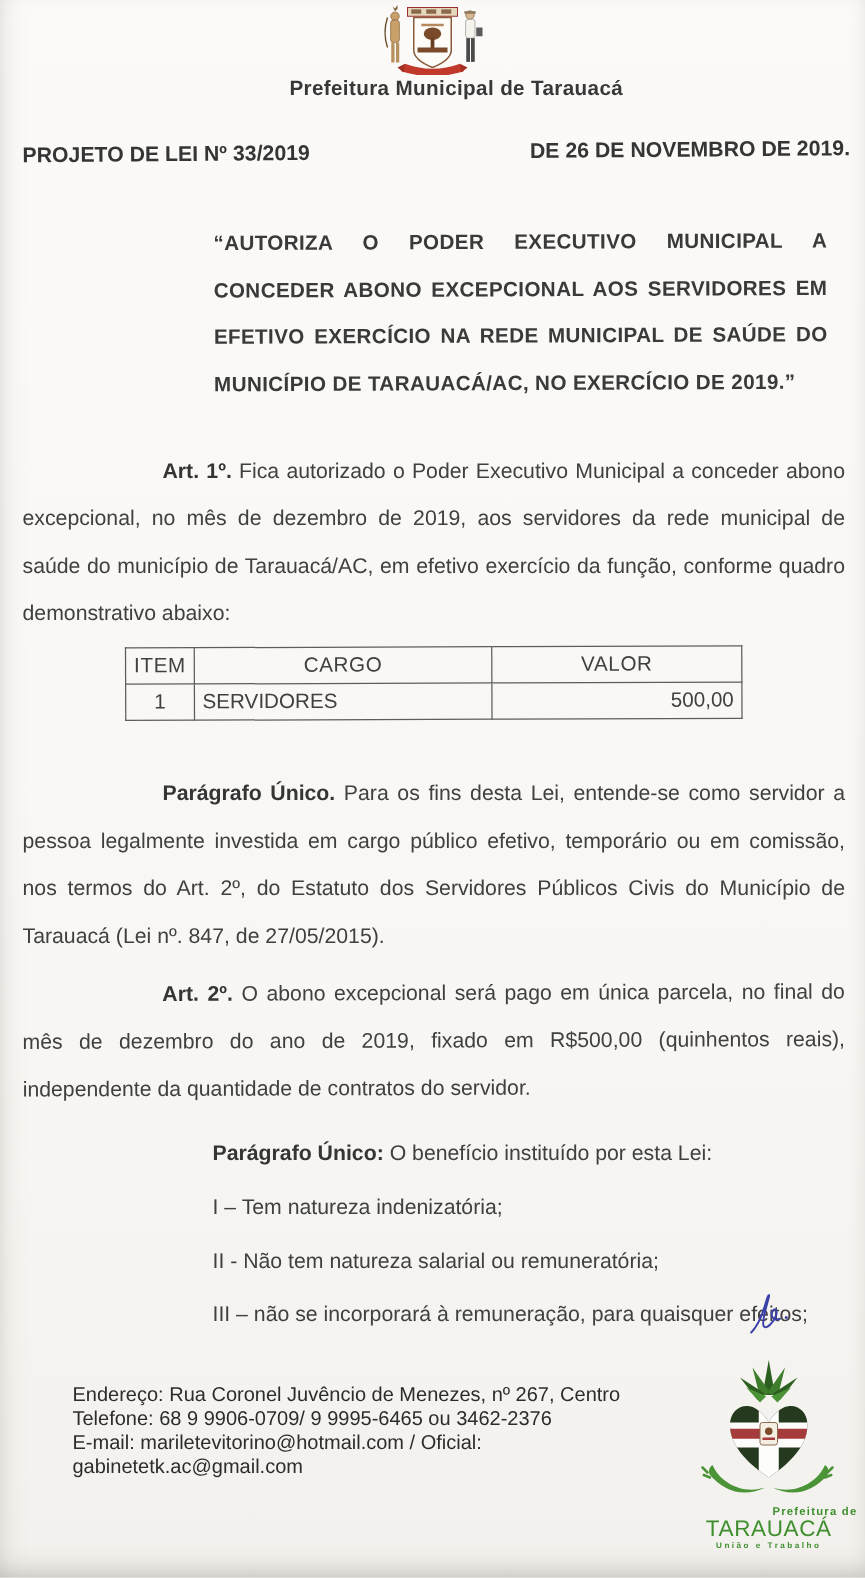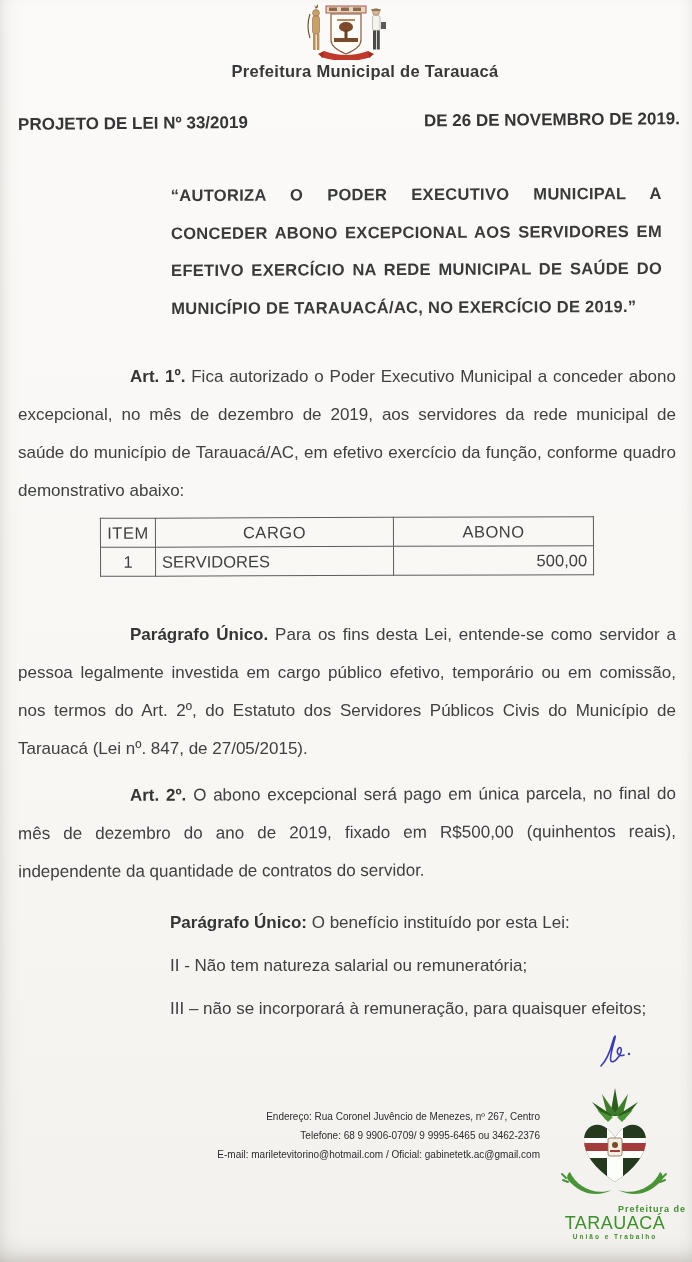--- a/index.html
+++ b/index.html
@@ -61,21 +61,21 @@
   td.cell-cargo{text-align:left;padding-left:10px;}
   td.cell-valor{text-align:right;padding-right:8px;}
 
   .pu2{position:absolute;top:901px;left:170px;width:506px;font-size:17px;color:#404040;}
   .pu2-line{height:43px;line-height:43px;white-space:nowrap;}
 
   .signature{position:absolute;top:1028px;left:593px;}
 
   .footer-info{
     position:absolute;top:1107px;left:58px;width:482px;
-    text-align:right;font-size:10px;line-height:19px;color:#2c2c2c;
+    text-align:left;font-size:16px;line-height:19px;color:#2c2c2c;
   }
   .logo{position:absolute;top:1086px;right:6px;width:142px;text-align:center;}
   .logo-svg{display:block;margin:0 auto;}
   .logo-line1{font-size:9px;font-weight:bold;color:#3f8f2f;letter-spacing:1px;margin-top:-2px;text-align:right;}
   .logo-line2{font-size:18px;font-weight:normal;color:#3f8f2f;letter-spacing:.5px;line-height:18px;}
   .logo-line3{font-size:6.5px;font-weight:bold;color:#3f8f2f;letter-spacing:2px;margin-top:1px;}
 </style>
 </head>
 <body>
 
@@ -128,38 +128,39 @@
   <table class="law-table">
     <colgroup>
         <col class="col-item">
         <col class="col-cargo">
         <col class="col-valor">
       </colgroup>
     <thead>
       <tr>
         <th>ITEM</th>
         <th>CARGO</th>
-        <th>ABONO</th>
+        <th>VALOR</th>
       </tr>
     </thead>
     <tbody>
       <tr>
         <td class="cell-item">1</td>
         <td class="cell-cargo">SERVIDORES</td>
         <td class="cell-valor">500,00</td>
       </tr>
     </tbody>
   </table>
 
   <p class="para pu1"><span class="run-label">Parágrafo Único.</span> <span>Para os fins desta Lei, entende-se como servidor a pessoa legalmente investida em cargo público efetivo, temporário ou em comissão, nos termos do Art. 2º, do Estatuto dos Servidores Públicos Civis do Município de Tarauacá (Lei nº. 847, de 27/05/2015).</span></p>
 
   <p class="para art2"><span class="run-label">Art. 2º.</span> <span>O abono excepcional será pago em única parcela, no final do mês de dezembro do ano de 2019, fixado em R$500,00 (quinhentos reais), independente da quantidade de contratos do servidor.</span></p>
 
   <div class="pu2">
     <div class="pu2-line"><span class="run-label">Parágrafo Único:</span> <span>O benefício instituído por esta Lei:</span></div>
+    <div class="pu2-line">I – Tem natureza indenizatória;</div>
     <div class="pu2-line">II - Não tem natureza salarial ou remuneratória;</div>
     <div class="pu2-line">III – não se incorporará à remuneração, para quaisquer efeitos;</div>
   </div>
 
   <svg class="signature" width="46" height="48" viewBox="0 0 46 48">
     <path d="M8,38 C12,34 17,24 20,13 C21,9 23,6 22,10 C20,18 16,30 18,33 C20,36 26,30 28,24 C29,20 27,18 25,21 C23,25 26,29 31,27" fill="none" stroke="#3b3fa8" stroke-width="1.6" stroke-linecap="round"></path>
     <circle cx="36" cy="26" r="1.2" fill="#3b3fa8"></circle>
   </svg>
 
   <div class="footer-info">

